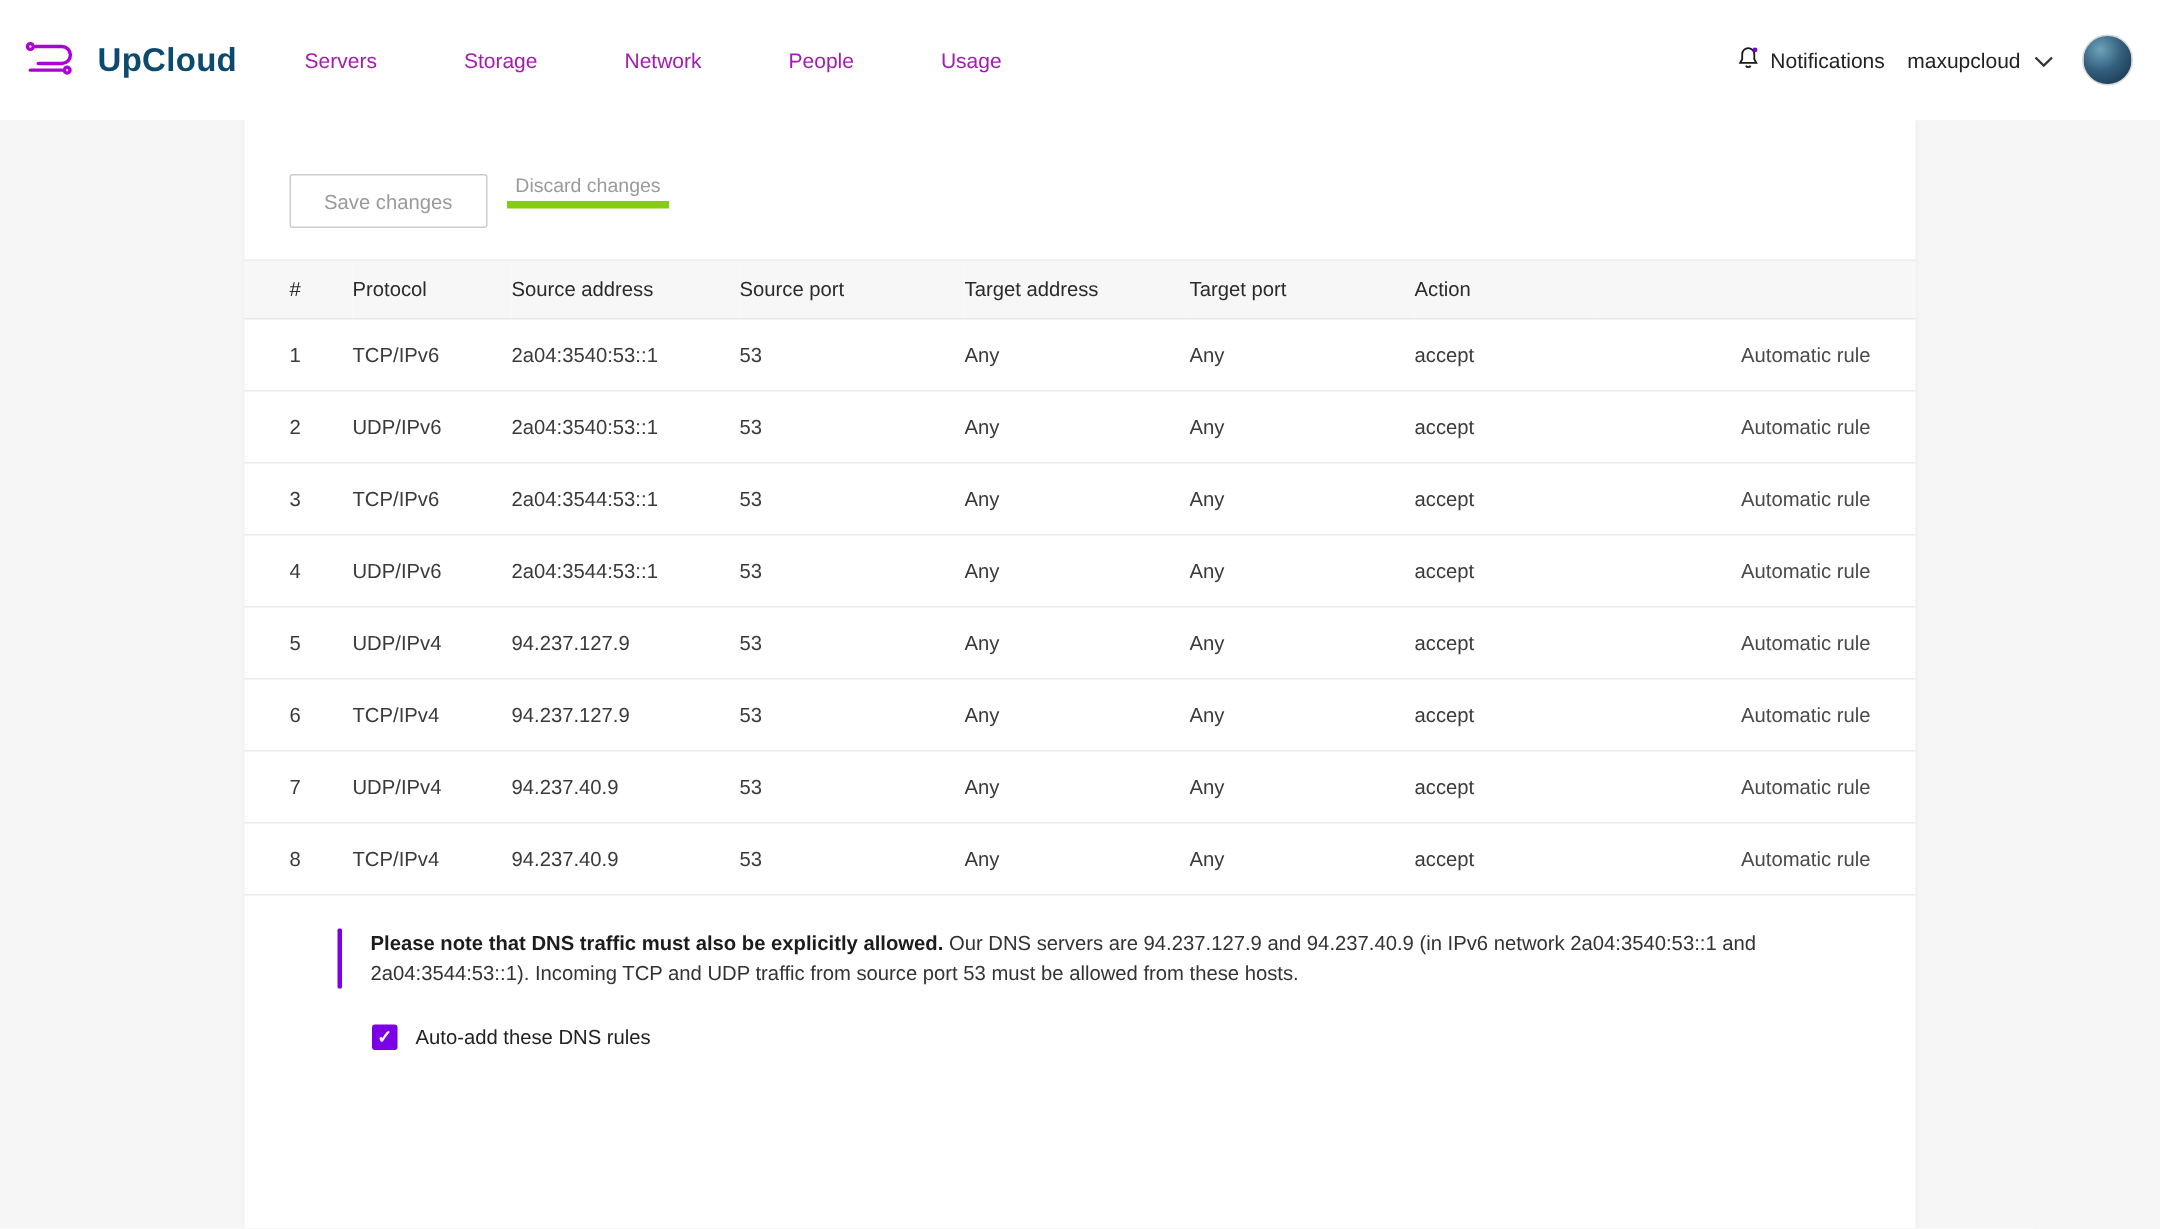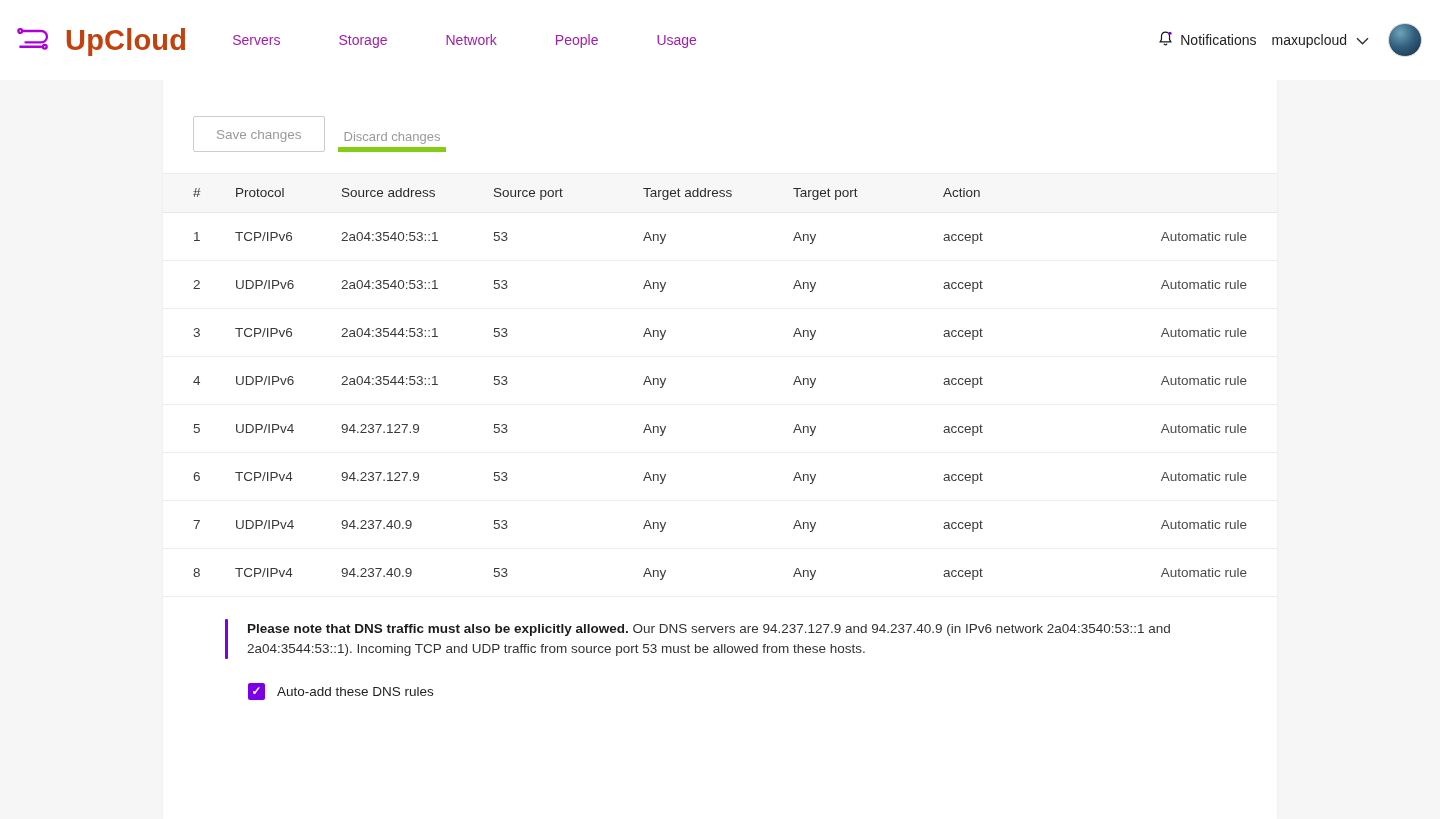--- a/index.html
+++ b/index.html
@@ -12,42 +12,42 @@
     font-family:"Liberation Sans", sans-serif;
     color:#333;
   }
 
   
   .topnav {
     height:80px; background:#fff; display:flex; align-items:center;
     padding:0 18px 0 15px; position:relative; z-index:2;
   }
   .logo { display:flex; align-items:center; gap:8px; cursor:pointer; }
-  .logo-text { font-size:29px; font-weight:bold; color:#c2410c; letter-spacing:0.2px; }
+  .logo-text { font-size:22px; font-weight:bold; color:#0c4a6e; letter-spacing:0.2px; }
   .nav-items { display:flex; align-items:center; gap:58px; margin-left:45px; }
   .nav-item { font-size:14px; color:#a21caf; cursor:pointer; padding:8px 0; }
   .nav-right { margin-left:auto; display:flex; align-items:center; }
   .notifications { display:flex; align-items:center; gap:7px; font-size:14px; color:#222; cursor:pointer; }
   .usermenu { display:flex; align-items:center; gap:9px; margin-left:15px; font-size:14px; color:#222; cursor:pointer; }
   .avatar {
     width:34px; height:34px; border-radius:50%; margin-left:19px; cursor:pointer;
     background: radial-gradient(circle at 35% 28%, #6fa3b8 0%, #33607f 45%, #132c44 100%);
     border:1px solid #d8d8d8;
   }
   .chev { display:inline-block; }
 
   
   .card {
     width:1114px; margin:0 auto; background:#fff; min-height:739px;
     box-shadow:0 0 3px rgba(0,0,0,0.06);
   }
 
   
   .toolbar {
-    display:flex; align-items:flex-end; padding:36px 30px 21px 30px;
+    display:flex; align-items:flex-start; padding:36px 30px 21px 30px;
     border-bottom:1px solid #ececec;
   }
   .btn { font-family:inherit; cursor:pointer; border-radius:2px; }
   .btn-save {
     height:36px; padding:0 22px; background:#fff; border:1px solid #ccc;
     color:#9a9a9a; font-size:13.5px;
   }
   .link-discard {
     margin-left:13px; font-size:13px; color:#9a9a9a;
     border-bottom:5px solid #84cc16; padding:0 6px 3px 6px; cursor:pointer;

